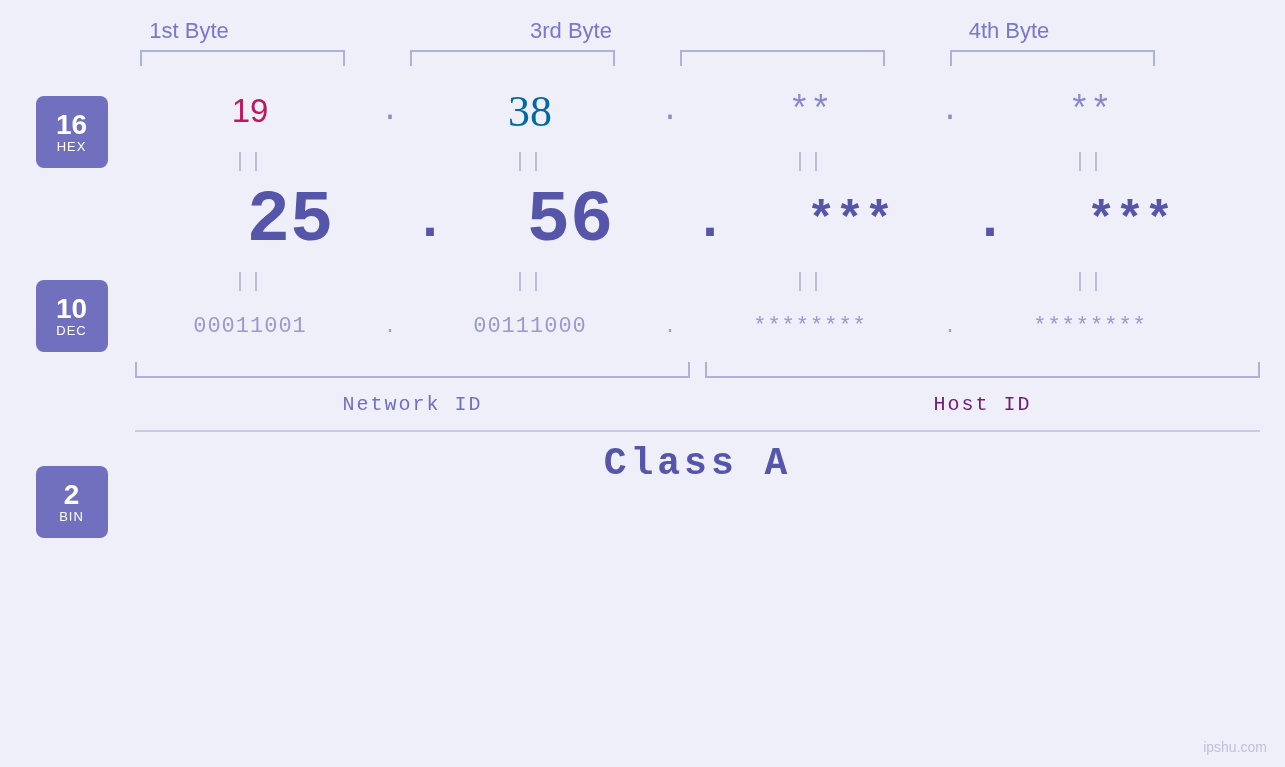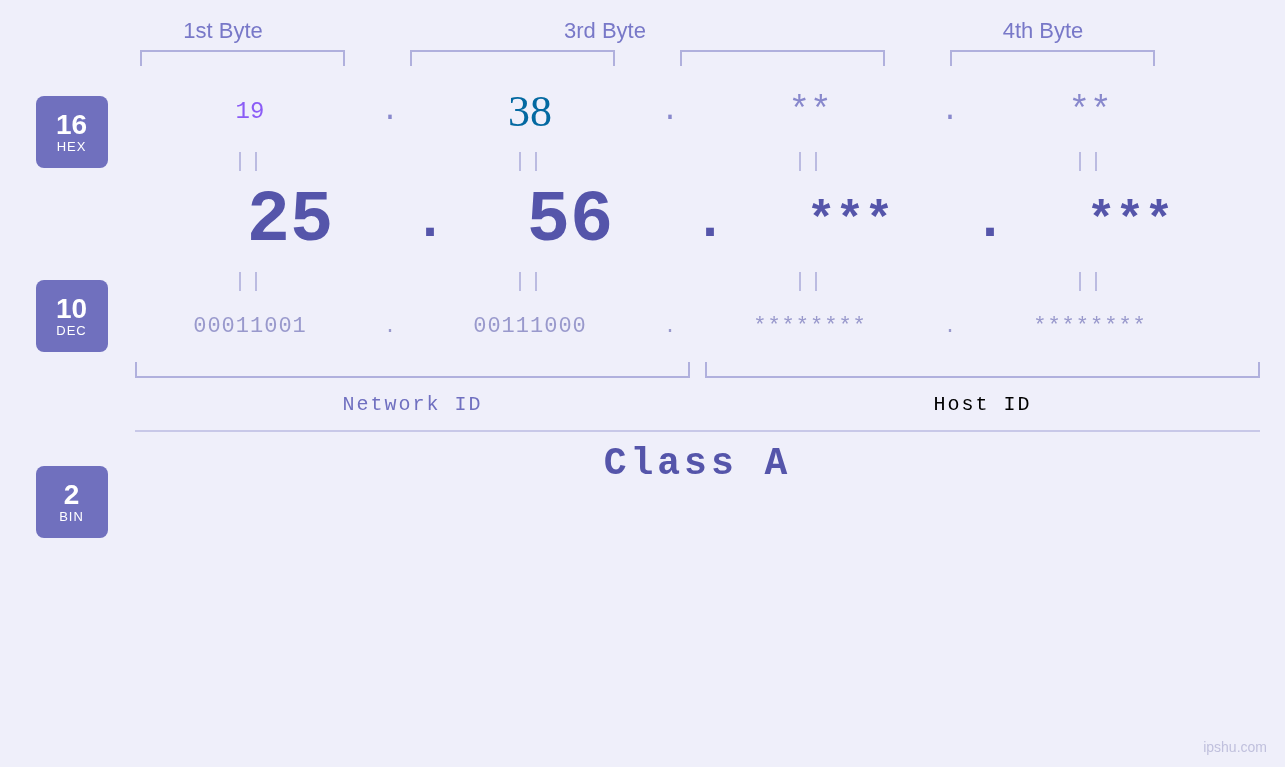--- a/index.html
+++ b/index.html
@@ -19,21 +19,21 @@
       position: relative;
       overflow: hidden;
     }
 
   </style>
 </head>
 <body>
 
 <div class="full-layout">
 
-  <div style="display:flex; padding-top:18px; padding-left:108px; width:1285px;gap:42px;">
+  <div style="display:flex; padding-top:18px; padding-left:74px; width:1285px;gap:42px;">
     <div style="width:230px; text-align:center; color:#7878c8; font-size:22px; font-family:Arial,sans-serif;">1st Byte</div>
     <div style="width:50px;"></div>
     <div style="width:50px;"></div>
     <div style="width:230px; color:#7878c8; font-size:22px; font-family:Arial,sans-serif;">3rd Byte</div>
     <div style="width:50px;"></div>
     <div style="width:230px; text-align:center; color:#7878c8; font-size:22px; font-family:Arial,sans-serif;">4th Byte</div>
   </div>
 
   <div style="display:flex; padding-left:140px; margin-top:6px;">
     <div style="width:205px; height:16px; border-left:2px solid #b0b0dd; border-top:2px solid #b0b0dd; border-right:2px solid #b0b0dd;"></div>
@@ -71,21 +71,21 @@
         <div style="width:72px; height:72px; background:#7070be; border-radius:8px; display:flex; flex-direction:column; align-items:center; justify-content:center; color:white;">
           <span style="font-size:28px; font-weight:bold; line-height:1; font-family:Arial;">2</span>
           <span style="font-size:13px; font-family:Arial; letter-spacing:1px;">BIN</span>
         </div>
       </div>
     </div>
 
     <div style="flex:1; display:flex; flex-direction:column;">
 
       <div style="display:flex; align-items:center; height:70px;">
-        <div style="width:230px; text-align:center; color:#8b5cf6; font-size:24px; font-family:Liberation Mono, monospace;">19</div>
+        <div style="width:230px; text-align:center; color:#be185d; font-size:33px; font-family:Liberation Sans, sans-serif;">19</div>
         <div style="width:50px; text-align:center; color:#8888cc; font-size:30px;">.</div>
         <div style="width:230px; text-align:center; color:#0369a1; font-size:44px; font-family:Liberation Serif, serif;">38</div>
         <div style="width:50px; text-align:center; color:#8888cc; font-size:30px;">.</div>
         <div style="width:230px; text-align:center; color:#8888cc; font-size:36px; font-family:'Courier New',monospace;">**</div>
         <div style="width:50px; text-align:center; color:#8888cc; font-size:30px;">.</div>
         <div style="width:230px; text-align:center; color:#8888cc; font-size:36px; font-family:'Courier New',monospace;">**</div>
       </div>
 
       <div style="display:flex; align-items:center; height:30px;">
         <div style="width:230px; text-align:center; color:#b0b0dd; font-size:20px; letter-spacing:4px;">||</div>
@@ -131,21 +131,21 @@
 
         <div style="width:555px; height:16px; border-left:2px solid #b0b0dd; border-bottom:2px solid #b0b0dd; border-right:2px solid #b0b0dd;"></div>
         <div style="width:15px;"></div>
 
         <div style="width:555px; height:16px; border-left:2px solid #b0b0dd; border-bottom:2px solid #b0b0dd; border-right:2px solid #b0b0dd;"></div>
       </div>
 
       <div style="display:flex; margin-top:15px;">
         <div style="width:555px; text-align:center; color:#7070c0; font-size:20px; font-family:'Courier New',monospace; letter-spacing:2px;">Network ID</div>
         <div style="width:15px;"></div>
-        <div style="width:555px; text-align:center; color:#000000; font-size:20px; font-family:'Courier New',monospace; letter-spacing:2px;">Host ID</div>
+        <div style="width:555px; text-align:center; color:#701a75; font-size:20px; font-family:'Courier New',monospace; letter-spacing:2px;">Host ID</div>
       </div>
 
       <div style="width:1125px; border-top:2px solid #c8c8e8; margin-top:14px; padding-top:10px; text-align:center;">
         <span style="font-size:38px; color:#5555aa; font-family:'Courier New',monospace; font-weight:bold; letter-spacing:4px;">Class A</span>
       </div>
 
     </div>
   </div>
 
   <div style="position:absolute; bottom:12px; right:18px; color:#c0c0dd; font-size:14px; font-family:Arial,sans-serif;">ipshu.com</div>

